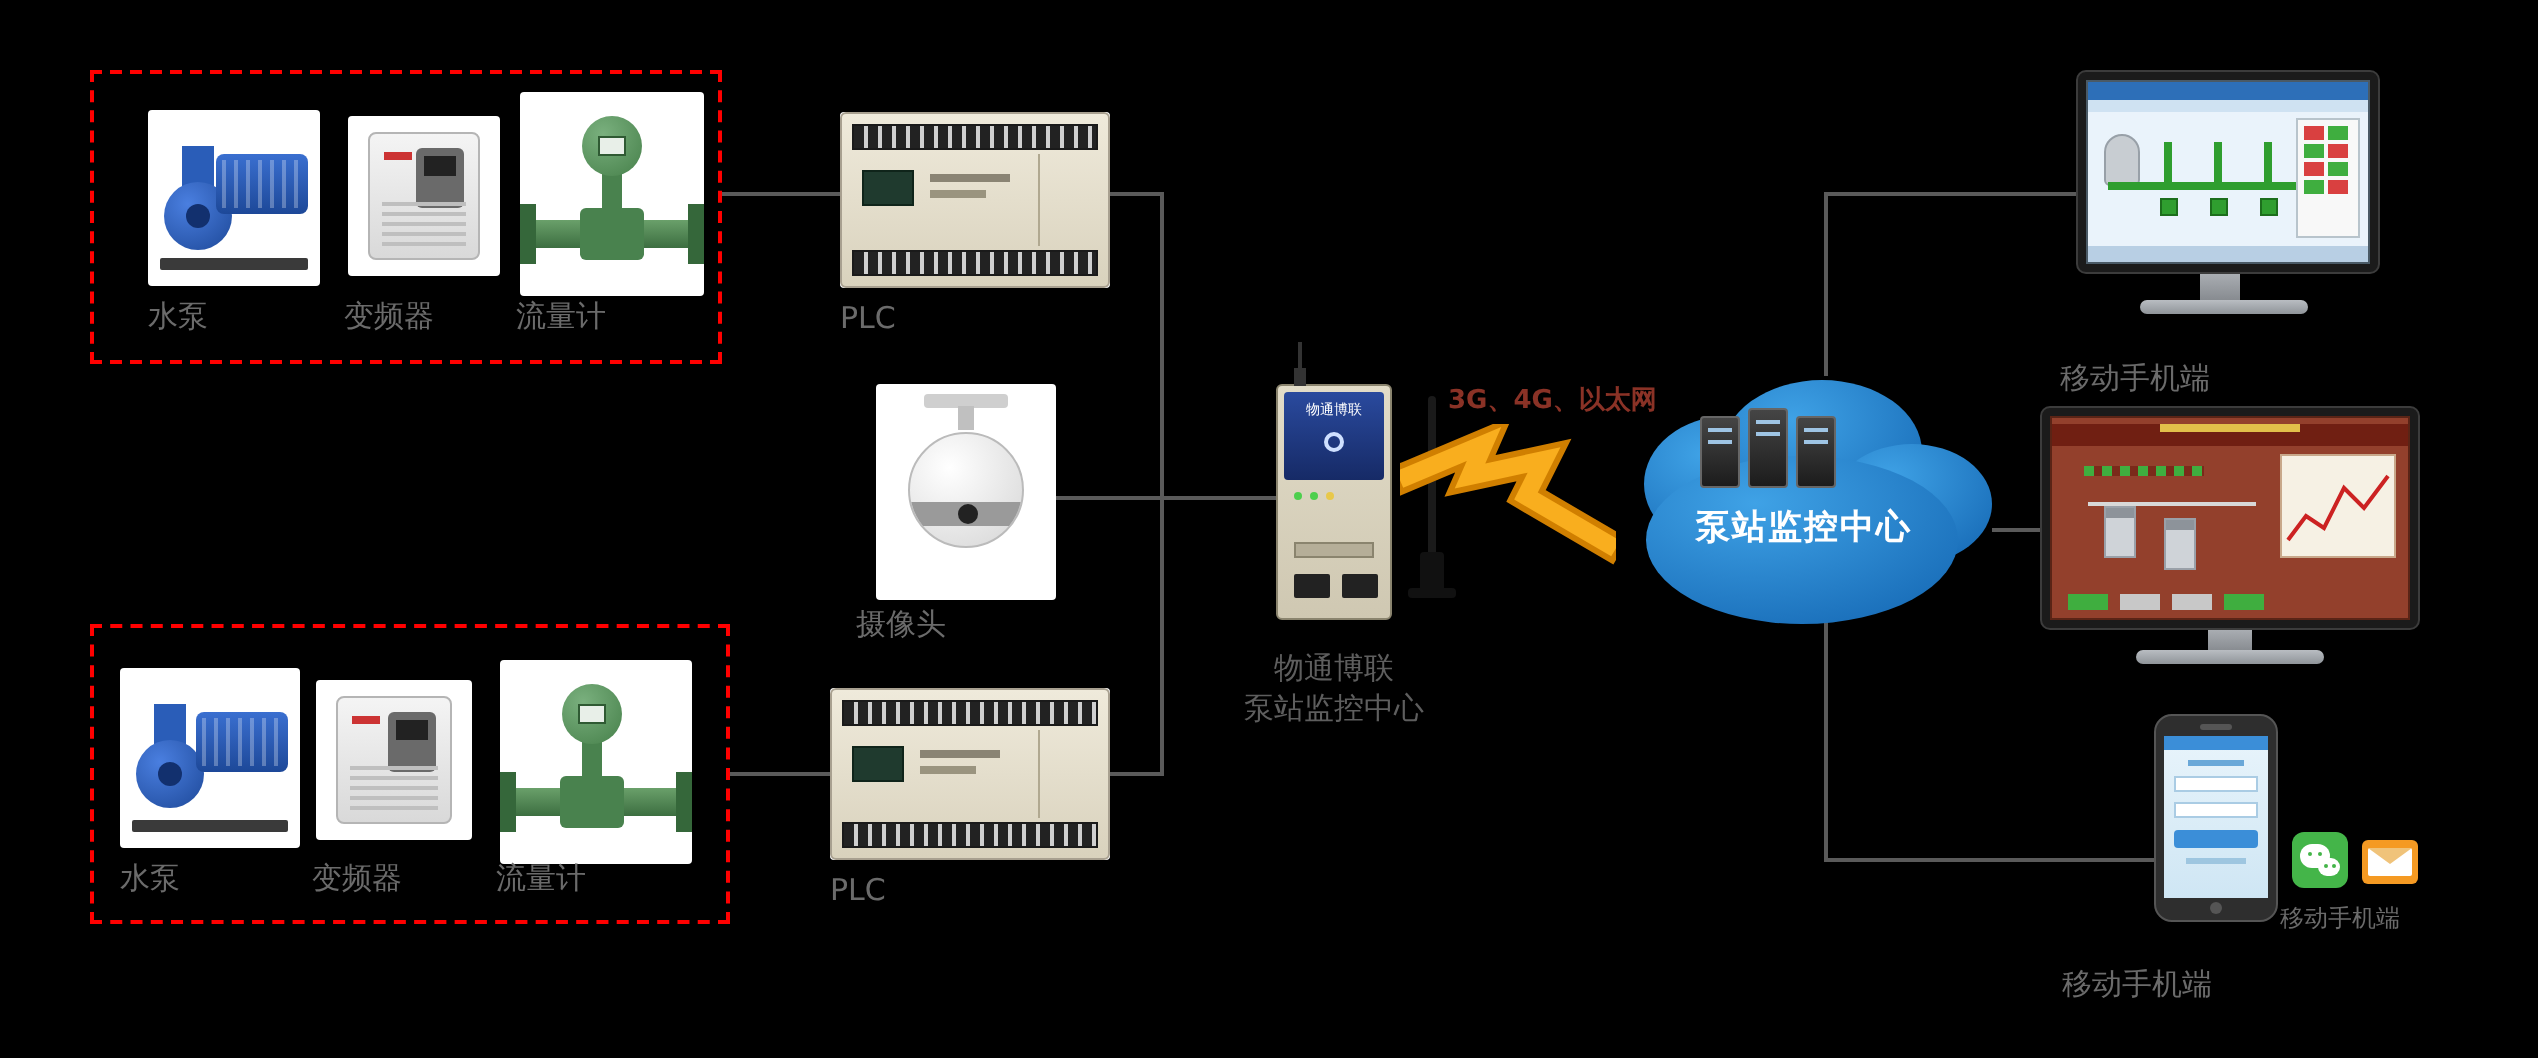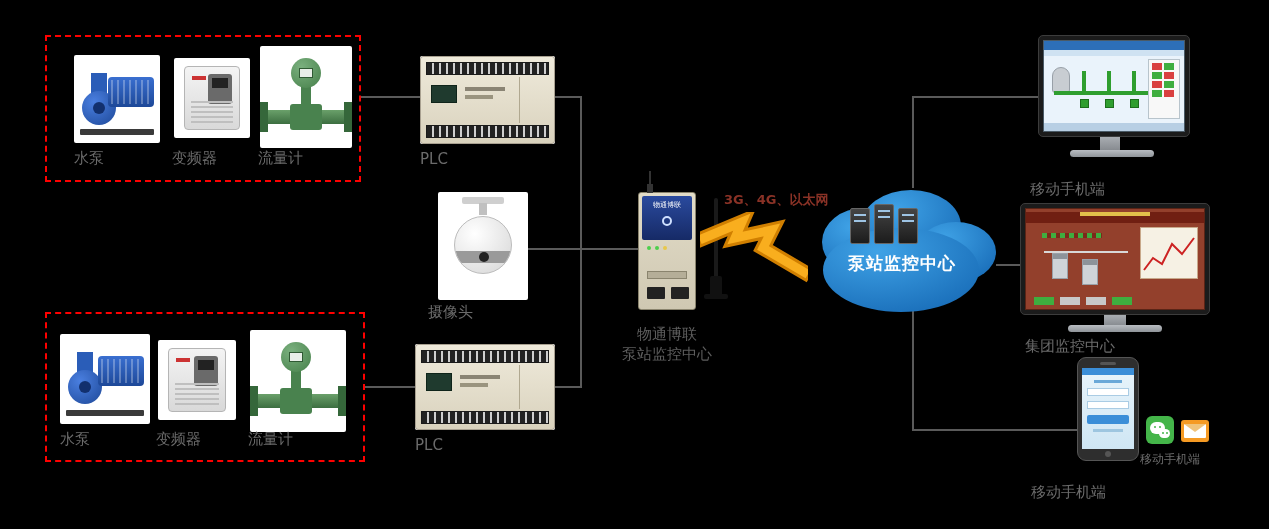--- a/index.html
+++ b/index.html
@@ -343,21 +343,20 @@
         </svg>
       </div>
       <div class="m2-btn" style="left:8px;background:#3fae3f"></div>
       <div class="m2-btn" style="left:34px;background:#c8c8c8"></div>
       <div class="m2-btn" style="left:60px;background:#c8c8c8"></div>
       <div class="m2-btn" style="left:86px;background:#3fae3f"></div>
     </div>
   </div>
   <div class="m-neck" style="left:1104px;top:315px;width:22px;height:12px"></div>
   <div class="m-base" style="left:1068px;top:325px;width:94px;height:7px"></div>
-  <div class="dev-label" style="left:1025px;top:337px;width:180px">集团监控中心</div>
 
   <div class="phone" style="left:1077px;top:357px;width:62px;height:104px">
     <div class="phone-speaker"></div>
     <div class="ph-screen">
       <div class="ph-bar"></div>
       <div class="ph-title"></div>
       <div class="ph-input"></div>
       <div class="ph-input"></div>
       <div class="ph-btn"></div>
       <div class="ph-link"></div>

